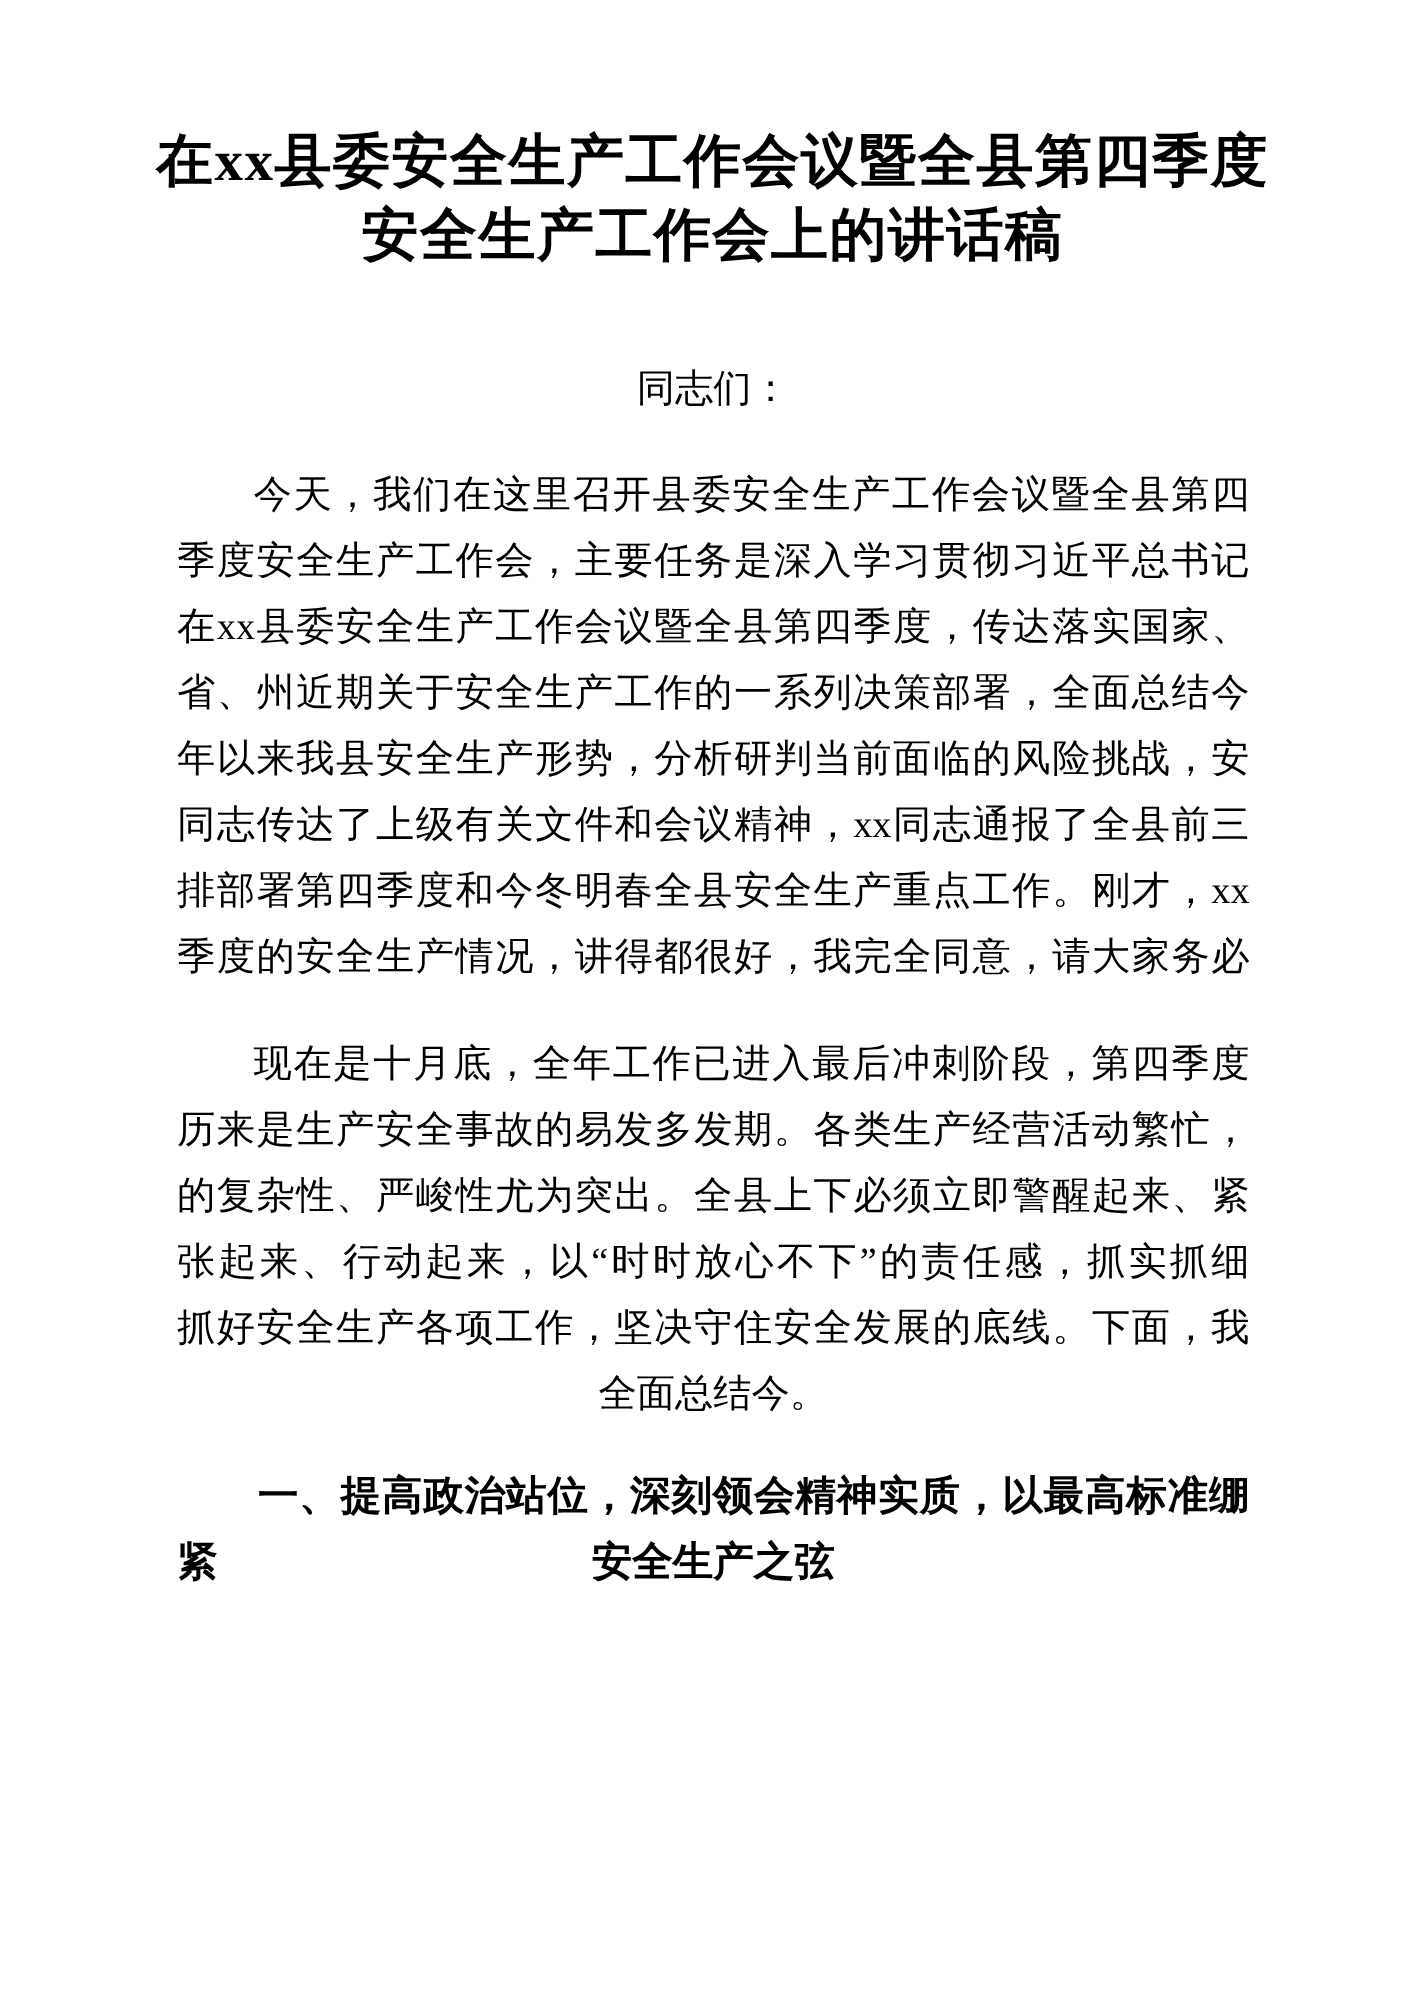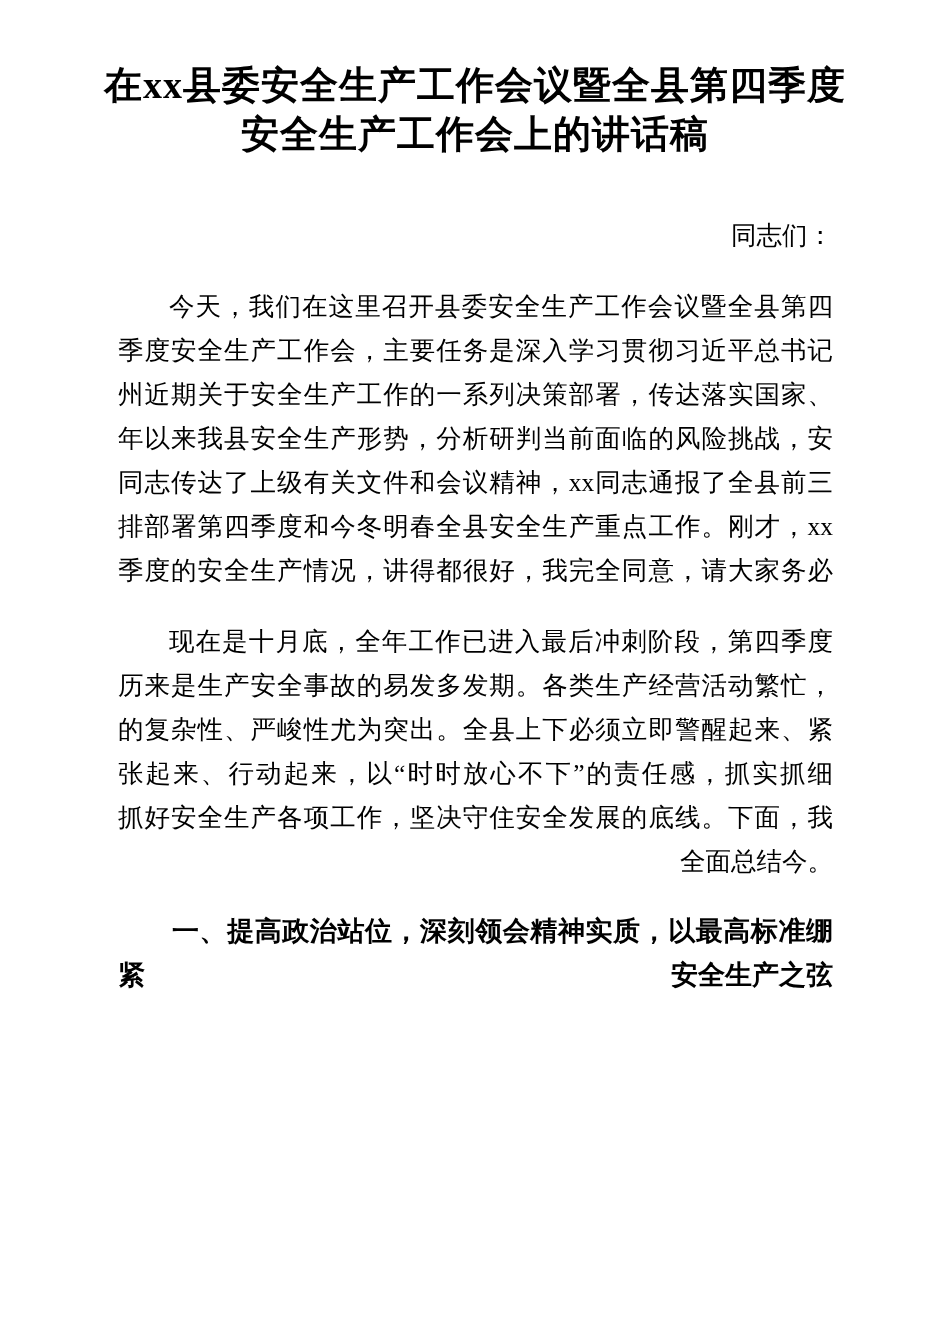--- a/index.html
+++ b/index.html
@@ -10,37 +10,37 @@
   .page {
     position: relative;
     width: 950px;
     height: 1344px;
     background: #ffffff;
     color: #000000;
     overflow: hidden;
     font-family: "Liberation Serif", serif;
   }
   .title-block {
-    padding-top: 61px;
+    padding-top: 84px;
     text-align: center;
     font-weight: bold;
     font-size: 38px;
     line-height: 49px;
     font-family: "Liberation Serif", serif;
     letter-spacing: 1px;
   }
   .content {
     margin: 55px 117px 0 118px; 
     font-size: 25.5px;
     font-family: "Liberation Serif", serif;
   }
   .ln {
     height: 44px;
     line-height: 44px;
-    text-align: right;
+    text-align: center;
     white-space: nowrap;
   }
   .j {
     white-space: normal;
     text-align: justify;
     text-align-last: justify;
     text-justify: inter-character;
     -moz-text-align-last: justify;
   }
   .ind {
@@ -63,21 +63,22 @@
     <div>安全生产工作会上的讲话稿</div>
   </div>
 
   <div class="content">
 
     <div class="ln">同志们：</div>
 
     <div>
       <div class="ln j ind">今天，我们在这里召开县委安全生产工作会议暨全县第四</div>
       <div class="ln j">季度安全生产工作会，主要任务是深入学习贯彻习近平总书记</div>
-      <div class="ln j">州近期关于安全生产工作的一系列决策部署，传达落实国家、</div>
+      <div class="ln j">在xx县委安全生产工作会议暨全县第四季度，传达落实国家、</div>
+      <div class="ln j">省、州近期关于安全生产工作的一系列决策部署，全面总结今</div>
       <div class="ln j">年以来我县安全生产形势，分析研判当前面临的风险挑战，安</div>
       <div class="ln j">同志传达了上级有关文件和会议精神，xx同志通报了全县前三</div>
       <div class="ln j">排部署第四季度和今冬明春全县安全生产重点工作。刚才，xx</div>
       <div class="ln j">季度的安全生产情况，讲得都很好，我完全同意，请大家务必</div>
     </div>
 
     <div>
       <div class="ln j ind">现在是十月底，全年工作已进入最后冲刺阶段，第四季度</div>
       <div class="ln j">历来是生产安全事故的易发多发期。各类生产经营活动繁忙，</div>
       <div class="ln j">的复杂性、严峻性尤为突出。全县上下必须立即警醒起来、紧</div>

